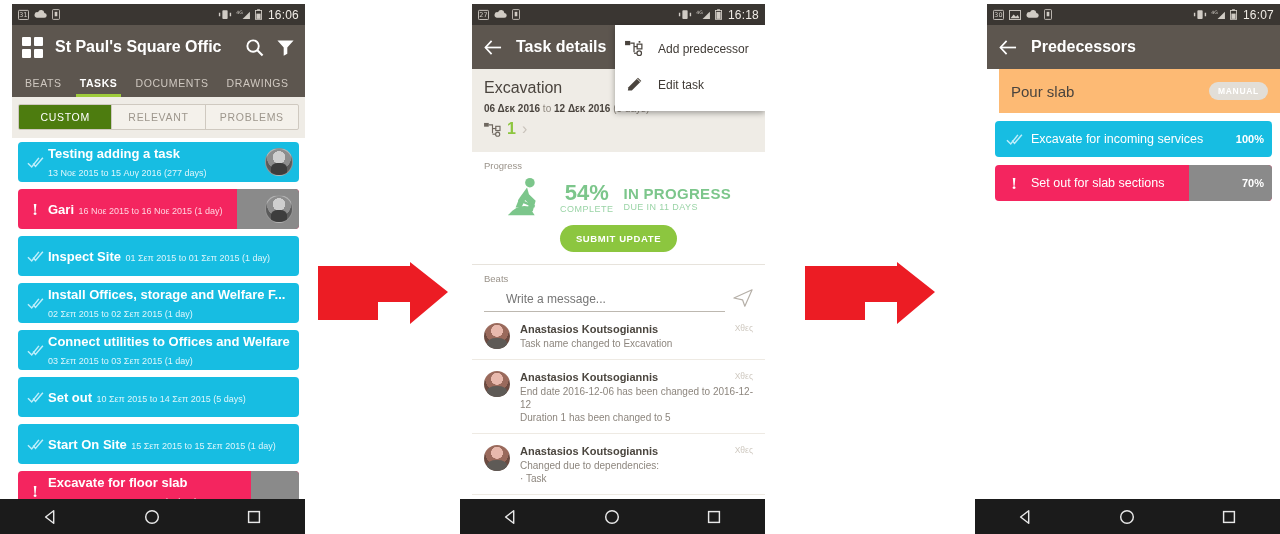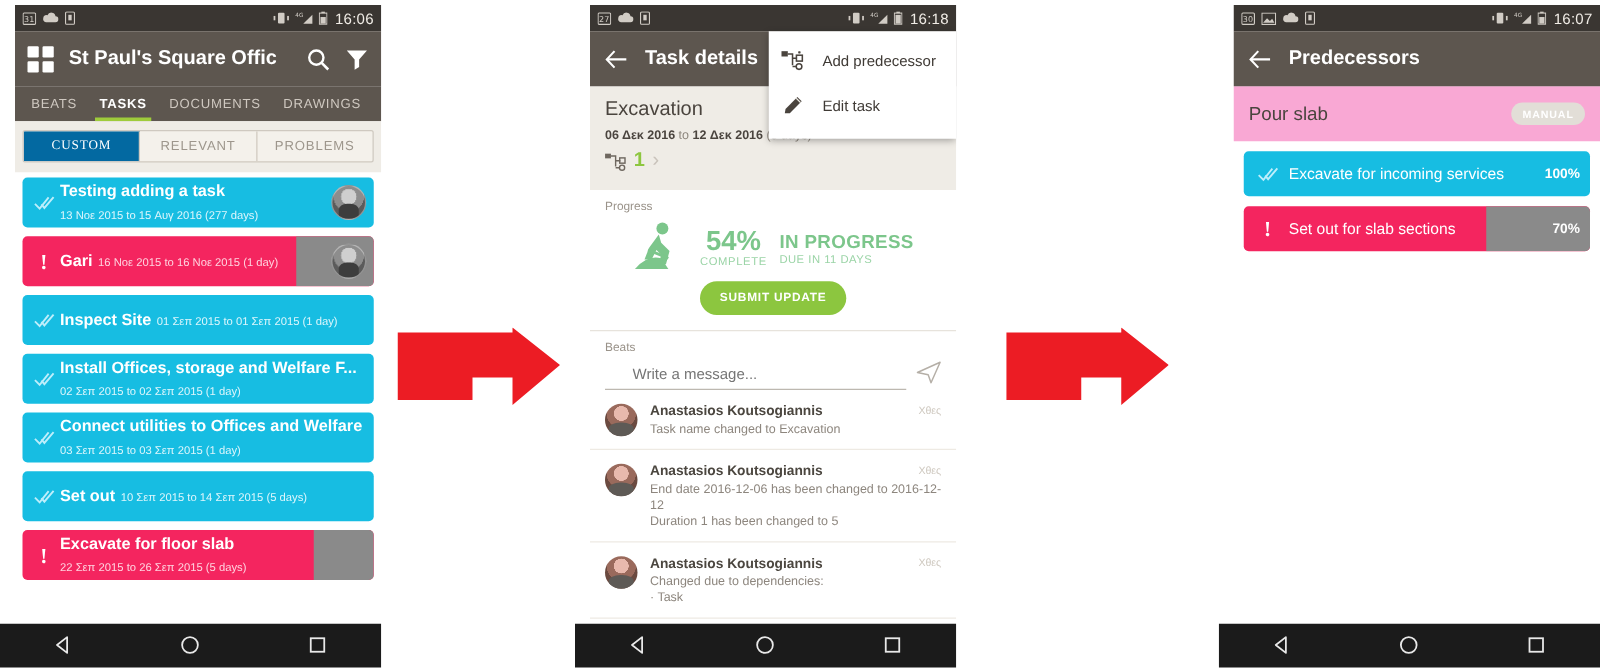--- a/index.html
+++ b/index.html
@@ -57,21 +57,21 @@
   }
 
   
   .segwrap { background: #efece6; padding: 7px 6px 8px 6px; }
   .segment { display: flex; border: 1px solid #cfc9c0; border-radius: 2px; overflow: hidden; background: #f4f1eb; }
   .seg {
     flex: 1; text-align: center; font-size: 10.5px; letter-spacing: .7px;
     padding: 6px 0; color: #9d968c; cursor: pointer; border-right: 1px solid #cfc9c0;
   }
   .seg:last-child { border-right: none; }
-  .seg.active { background: #0369a1; color: #fff; font-family: Liberation Serif, serif; }
+  .seg.active { background: #4d7c0f; color: #fff; }
 
   
   .tasklist { background: #fff; padding: 4px 6px 0 6px; }
   .task {
     position: relative; height: 40px; border-radius: 4px; margin-bottom: 7px;
     display: flex; align-items: flex-start; overflow: hidden; cursor: pointer;
   }
   .task.cyan { background: #17BDE2; }
   .task.pink { background: #F4255F; }
   .task .fillbar { position: absolute; right: 0; top: 0; bottom: 0; background: #8a8a8a; }
@@ -143,21 +143,21 @@
     content: ""; position: absolute; left: 10%; right: 10%; top: 58%; bottom: 0;
     background: #5e5a56; border-radius: 45% 45% 0 0;
   }
   .beat-body { flex: 1; min-width: 0; }
   .beat-name { font-size: 11px; color: #4b463f; font-weight: bold; }
   .beat-txt { font-size: 10px; color: #8d867e; line-height: 13px; margin-top: 2px; white-space: pre-line; }
   .beat-time { font-size: 8.5px; color: #cfc9c0; margin-left: 6px; }
   .beat-top { display: flex; align-items: flex-start; }
 
   
-  .pred-head { background: #f9a8d4; padding: 13px 12px; display: flex; align-items: center; }
+  .pred-head { background: #fdba74; padding: 13px 12px; display: flex; align-items: center; margin-left: 12px; }
   .pred-name { font-size: 15px; color: #4a443e; flex: 1; }
   .badge {
     background: #e2ded7; color: #fff; font-size: 8.5px; letter-spacing: .7px;
     border-radius: 9px; padding: 4px 9px; font-weight: bold;
   }
   .pred-list { padding: 8px 8px 0 8px; }
   .pred-item {
     position: relative; height: 36px; border-radius: 4px; margin-bottom: 8px;
     display: flex; align-items: center; overflow: hidden; cursor: pointer;
   }
@@ -343,20 +343,34 @@
                 <path d="M6.5 7.6 L9 10.6 L16.8 1.4" fill="none" stroke="#bdeefb" stroke-width="1.6"></path>
               </svg>
           </span>
           <span class="t-text">
             <span class="t-title">Set out</span>
             <span class="t-sub">10 Σεπ 2015 to 14 Σεπ 2015 (5 days)</span>
           </span>
         </div>
       </div>
 
+      <div class="task cyan">
+        <div class="inner">
+          <span class="t-ico">
+            <svg width="17" height="13" viewBox="0 0 18 13">
+                <path d="M1 7.2 L5 11.2 L12.6 1.6" fill="none" stroke="#bdeefb" stroke-width="1.6"></path>
+                <path d="M6.5 7.6 L9 10.6 L16.8 1.4" fill="none" stroke="#bdeefb" stroke-width="1.6"></path>
+              </svg>
+          </span>
+          <span class="t-text">
+            <span class="t-title">Start On Site</span>
+            <span class="t-sub">15 Σεπ 2015 to 15 Σεπ 2015 (1 day)</span>
+          </span>
+        </div>
+      </div>
 
       <div class="task pink">
         <div class="fillbar" style="width:17%"></div>
         <div class="inner">
           <span class="t-ico bang">!</span>
           <span class="t-text">
             <span class="t-title">Excavate for floor slab</span>
             <span class="t-sub">22 Σεπ 2015 to 26 Σεπ 2015 (5 days)</span>
           </span>
         </div>

